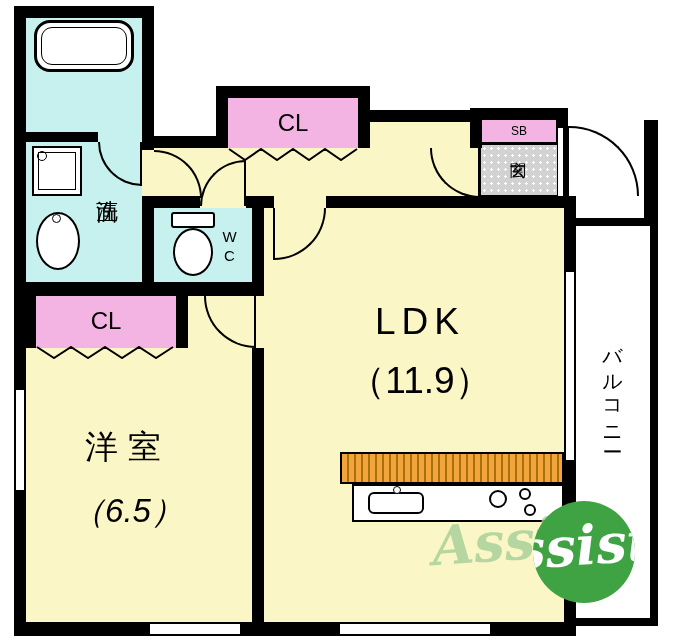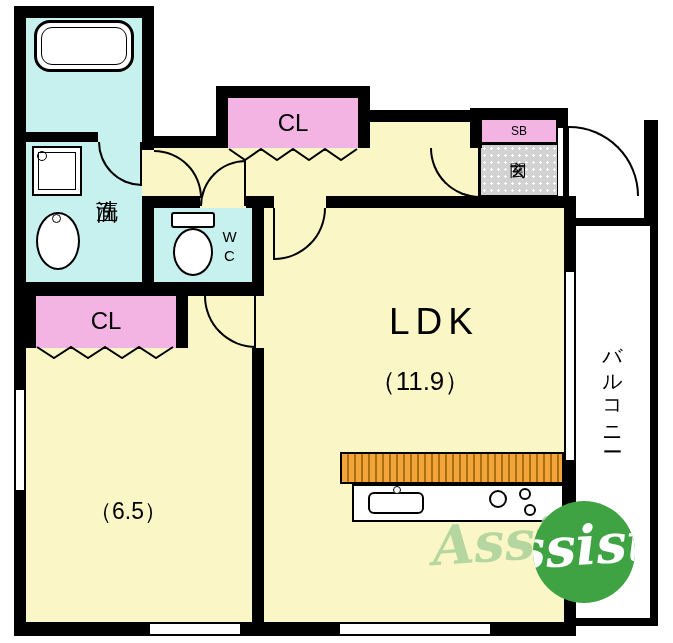--- a/index.html
+++ b/index.html
@@ -136,23 +136,24 @@
   </svg>
   <svg class="abs" style="left:36px;top:346px;" width="140" height="13">
     <polyline points="1,1 18,12 35,1 52,12 69,1 86,12 103,1 120,12 137,1" fill="none" stroke="#000" stroke-width="2"></polyline>
   </svg>
 
   <div class="lbl vert" style="left:92px;top:182px;font-size:22px;letter-spacing:3px;">洗面</div>
   <div class="lbl upright" style="left:221px;top:228px;font-size:15px;letter-spacing:2px;">WC</div>
   <div class="lbl center" style="left:228px;top:102px;width:130px;height:42px;font-size:24px;">CL</div>
   <div class="lbl center" style="left:36px;top:298px;width:140px;height:46px;font-size:24px;">CL</div>
   <div class="lbl vert" style="left:507px;top:148px;font-size:16px;letter-spacing:2px;">玄関</div>
-  <div class="lbl center" style="left:344px;top:298px;width:180px;height:48px;font-size:37px;letter-spacing:6px;">LDK</div>
-  <div class="lbl center" style="left:330px;top:360px;width:180px;height:42px;font-size:26px;">（11.9）</div>
-  <div class="lbl center" style="left:38px;top:490px;width:180px;height:42px;font-size:23px;">（6.5）</div>
+  <div class="lbl center" style="left:330px;top:298px;width:180px;height:48px;font-size:37px;letter-spacing:6px;">LDK</div>
+  <div class="lbl center" style="left:330px;top:360px;width:180px;height:42px;font-size:37px;">（11.9）</div>
+  <div class="lbl center" style="left:38px;top:424px;width:180px;height:46px;font-size:33px;letter-spacing:10px;">洋室</div>
+  <div class="lbl center" style="left:38px;top:490px;width:180px;height:42px;font-size:33px;font-style:italic;">（6.5）</div>
   <div class="lbl vert" style="left:600px;top:334px;font-size:20px;letter-spacing:4px;">バルコニー</div>
 
   <div class="lbl script" style="left:432px;top:508px;font-size:54px;color:var(--logo-echo-green);opacity:0.8;transform:rotate(-4deg);">Assist</div>
   <div id="logo-circle" class="abs" style="left:533px;top:501px;width:102px;height:102px;">
     <span class="lbl script" style="left:-60px;top:14px;font-size:54px;color:#ffffff;transform:rotate(-4deg);">Assist</span>
   </div>
 
 </div>
 
 </body></html>

